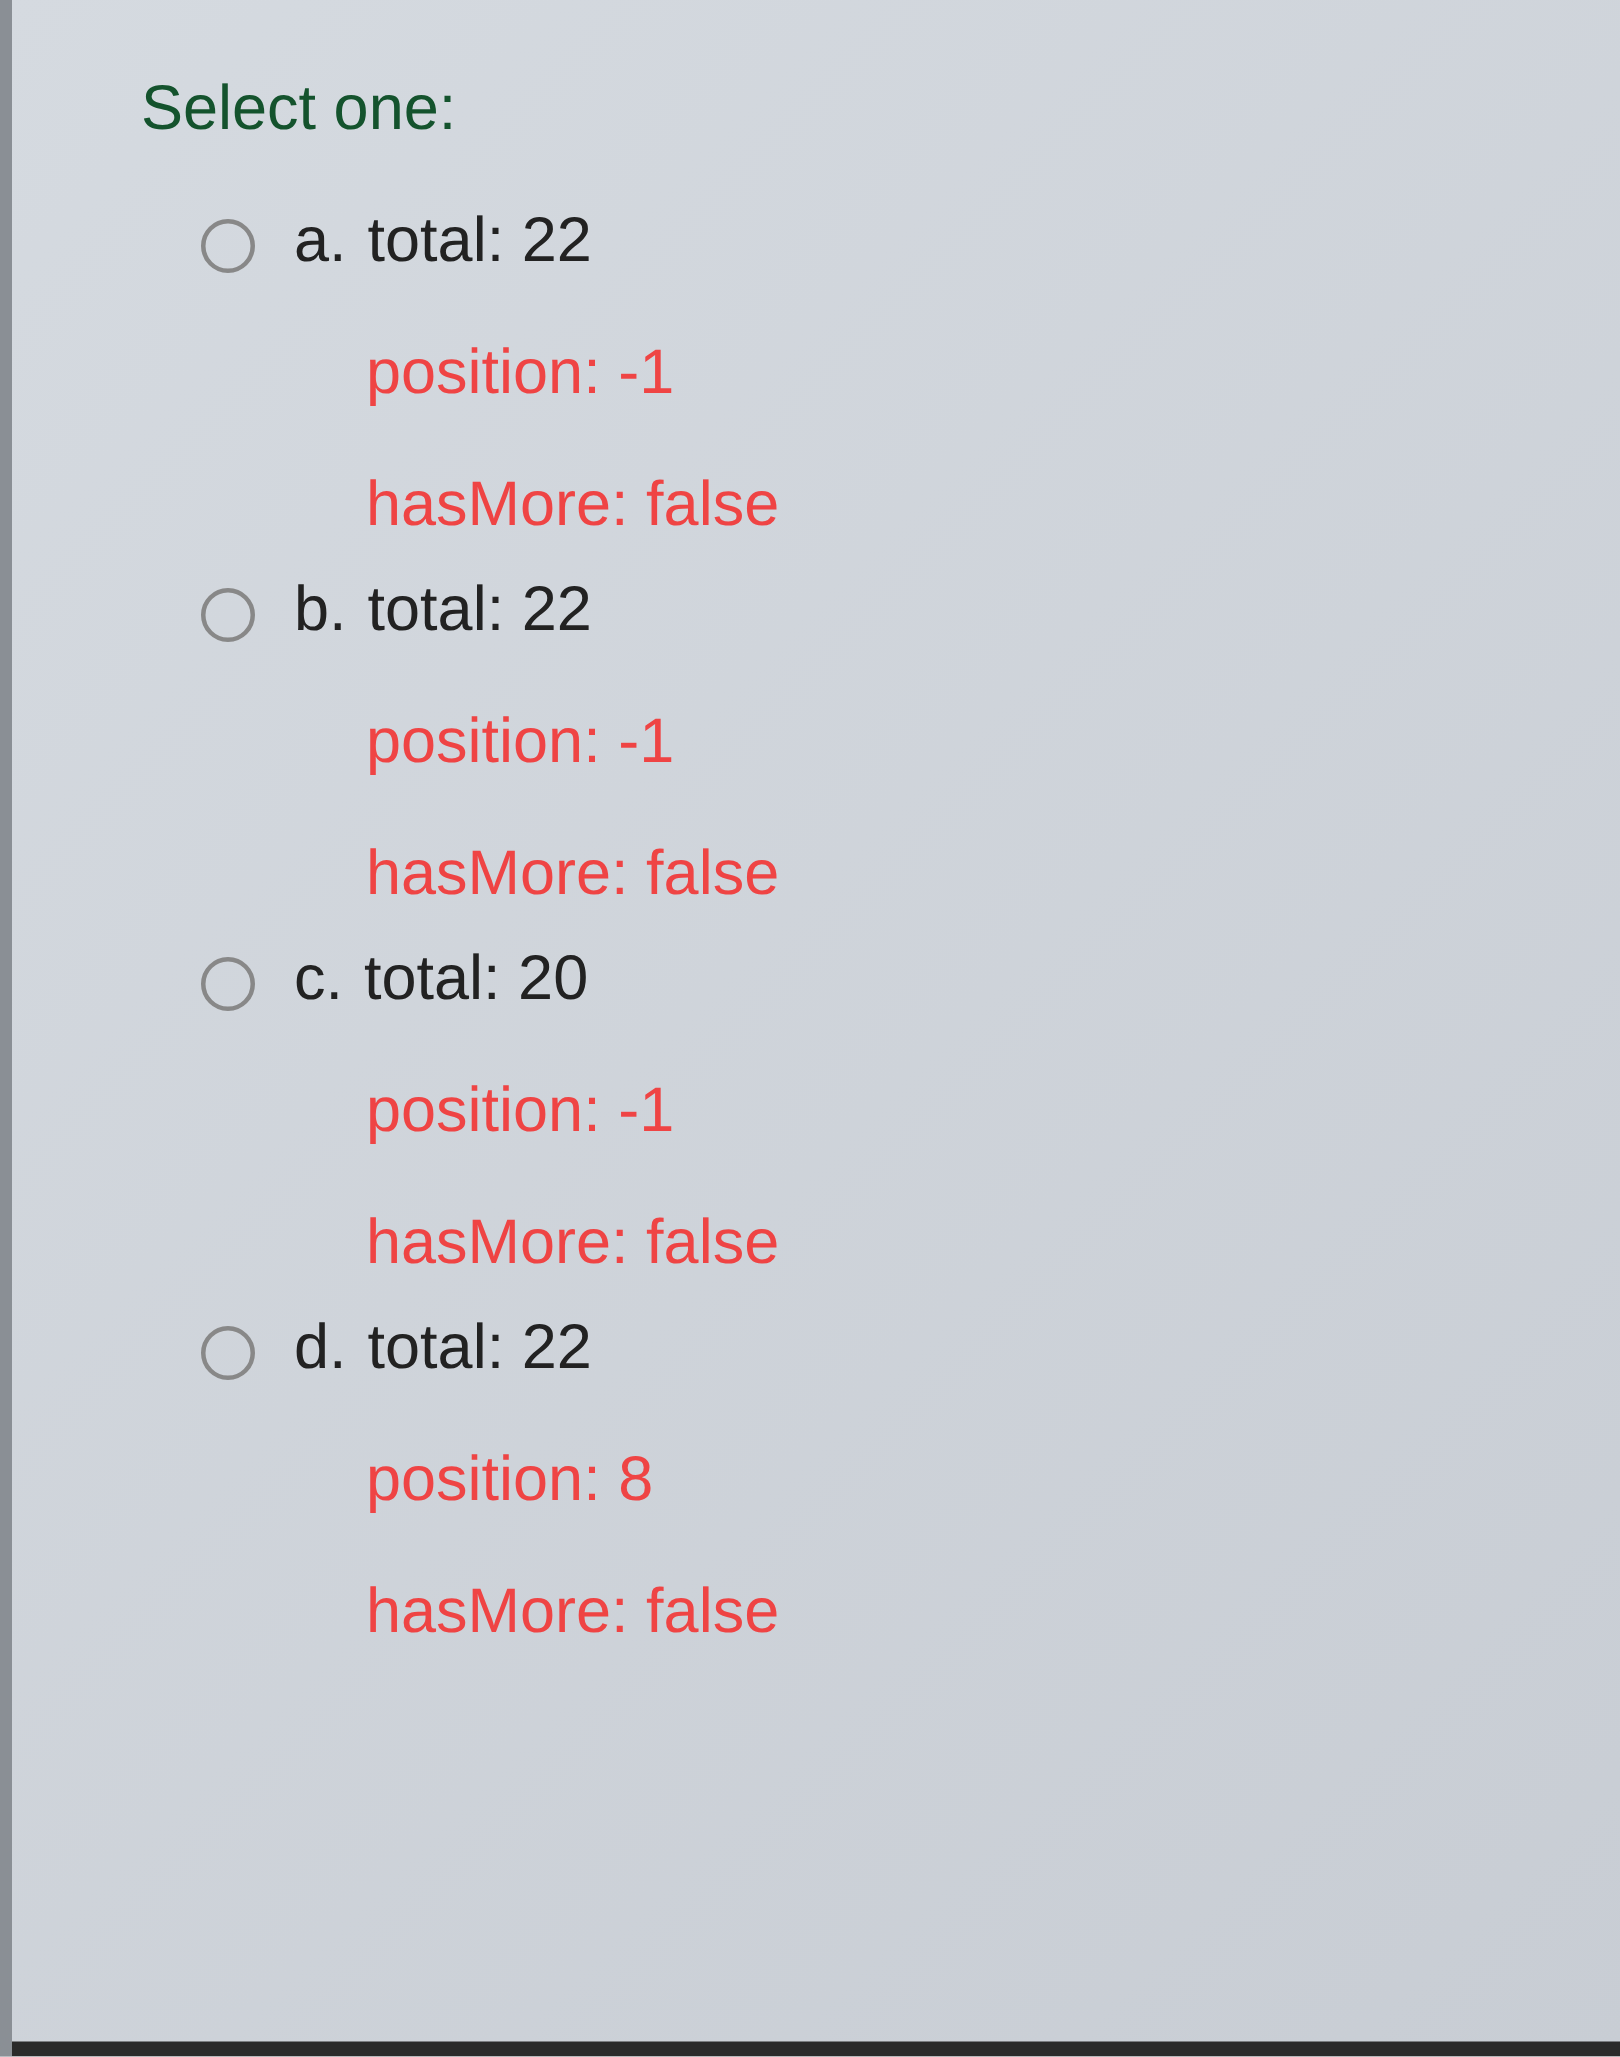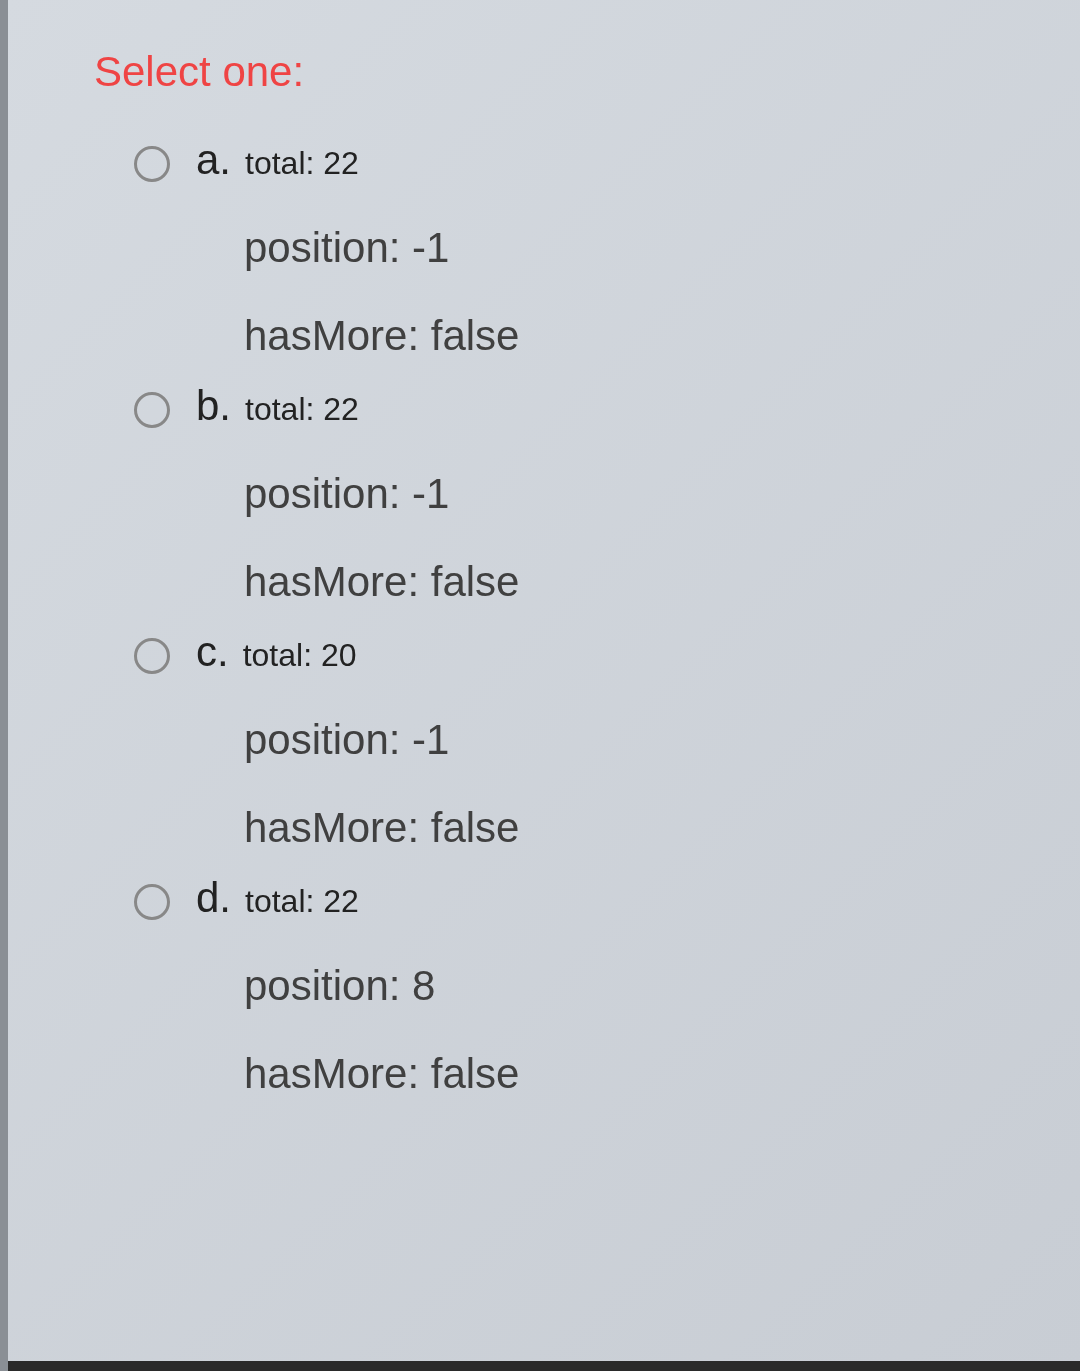--- a/index.html
+++ b/index.html
@@ -16,21 +16,21 @@
       border-left: 8px solid #8a8f95;
       overflow: hidden;
       position: relative;
     }
     .content {
       padding: 48px 0 0 86px;
     }
     .prompt {
       font-size: 42px;
       font-weight: 400;
-      color: #ef4444;
+      color: #14532d;
       margin-bottom: 40px;
     }
     .option {
       display: flex;
       align-items: flex-start;
       margin-bottom: 22px;
     }
     .radio {
       width: 36px;
       height: 36px;
@@ -48,26 +48,26 @@
     .first-line {
       display: flex;
       align-items: baseline;
     }
     .letter {
       font-size: 42px;
       color: #222;
       margin-right: 14px;
     }
     .line1 {
-      font-size: 32px;
+      font-size: 42px;
       color: #222;
     }
     .subline {
       font-size: 42px;
-      color: #404040;
+      color: #ef4444;
       margin-top: 40px;
       margin-left: 48px;
     }
     .bottom-bar {
       position: absolute;
       bottom: 0;
       left: 0;
       right: 0;
       height: 10px;
       background: #2a2a2a;

